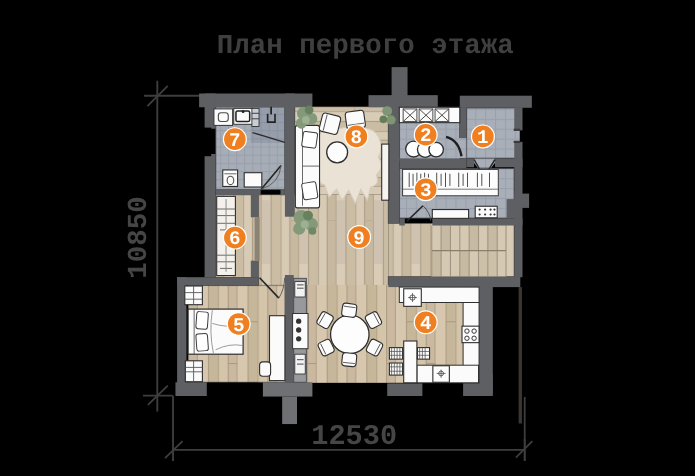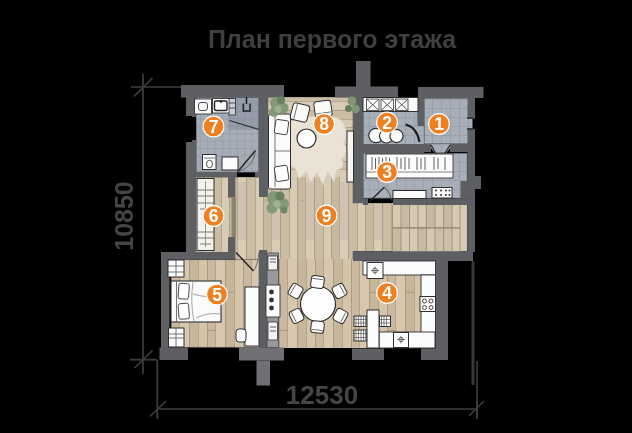--- a/index.html
+++ b/index.html
@@ -1,17 +1,17 @@
 <!DOCTYPE html>
 <html><head>
 <meta charset="utf-8">
 <style>
   html,body{margin:0;padding:0;background:#000;}
   #stage{position:relative;width:632px;height:433px;background:#000;overflow:hidden;
-         font-family:Liberation Sans, sans-serif;}
+         font-family:Liberation Mono, monospace;}
   svg{position:absolute;left:0;top:0;}
 </style>
 </head>
 <body>
 <div id="stage">
 <svg width="632" height="433" viewBox="0 0 632 433">
 <defs>
   <pattern id="woodV" width="34" height="120" patternUnits="userSpaceOnUse">
     <rect width="34" height="120" fill="#d5c9b3"></rect>
     <rect x="0" width="8" height="120" fill="#dacdb7"></rect>

